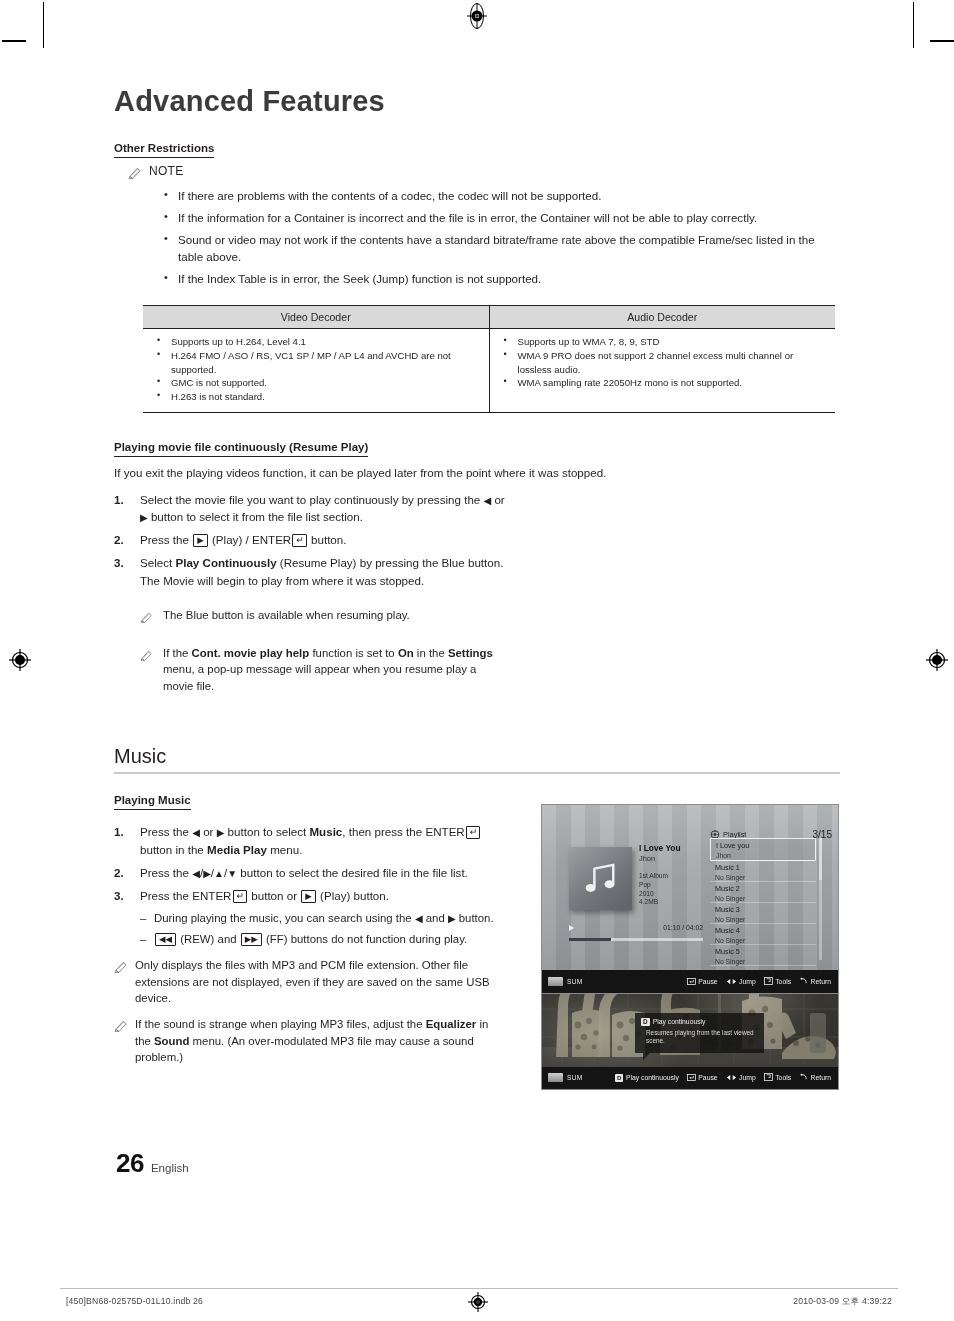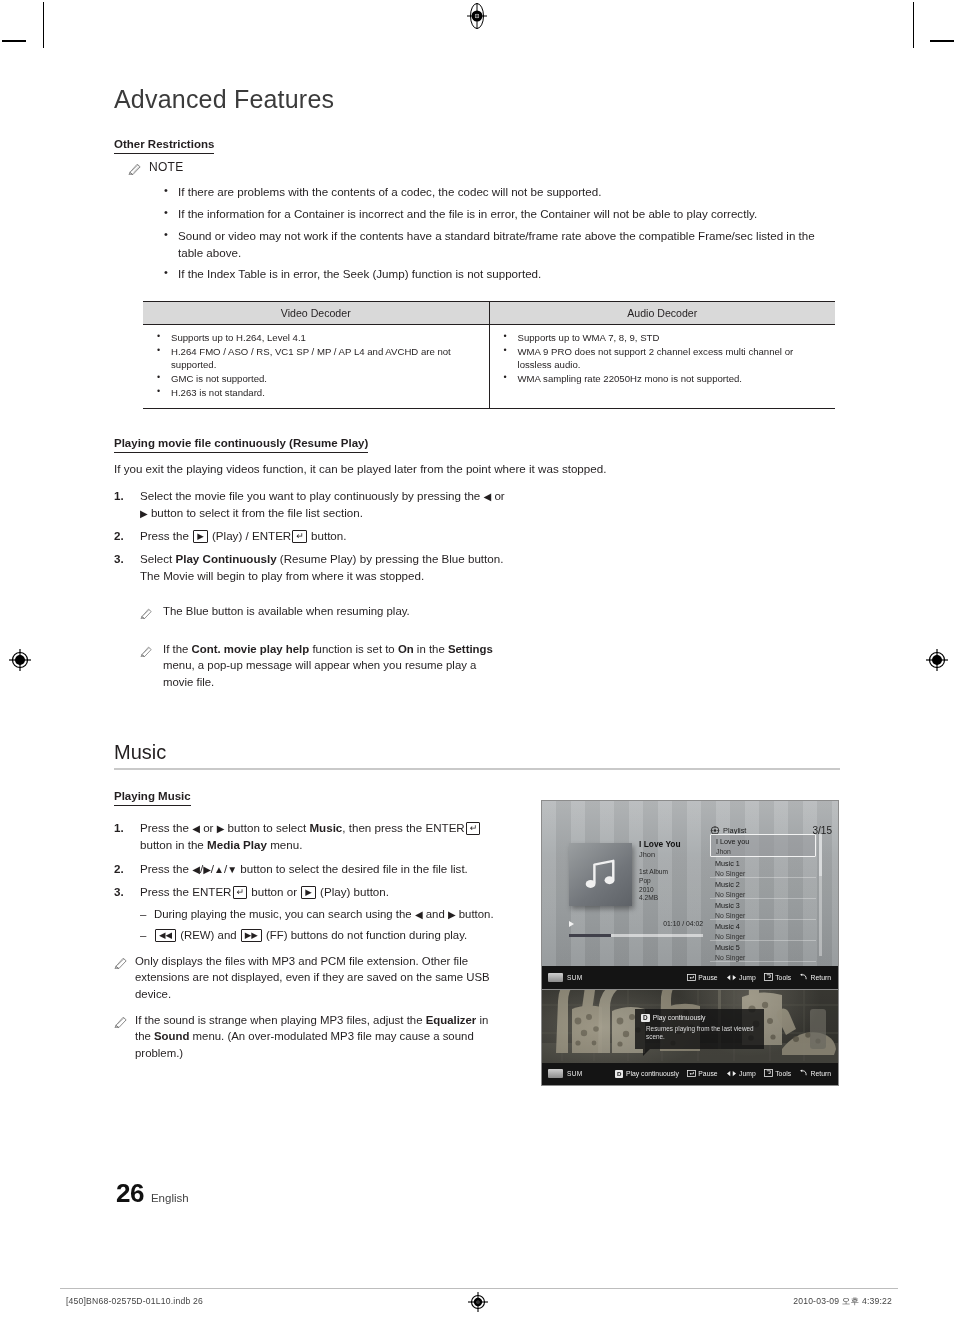--- a/index.html
+++ b/index.html
@@ -12,21 +12,21 @@
   .crop{position:absolute;background:#000;}
   .reg{position:absolute;width:22px;height:22px;}
   .reg svg{display:block;}
 
   
   .page{position:absolute;left:0;top:0;width:954px;height:1321px;}
 
   .content{position:absolute;left:114px;top:86px;width:726px;}
 
   h1.chapter{
-    font-size:25px;font-weight:400;letter-spacing:.2px;color:#3b3b3b;
+    font-size:29px;font-weight:700;letter-spacing:.2px;color:#3b3b3b;
     margin:0 0 22px 0;line-height:1.05;
   }
 
   
   .subhead{
     font-size:11.5px;font-weight:700;color:#231f20;
     display:inline-block;border-bottom:1.2px solid #231f20;
     padding-bottom:1px;margin:0 0 4px 0;line-height:1.3;
   }
 
@@ -200,21 +200,21 @@
   }
   .ms-scroll{position:absolute;left:277px;top:33px;width:3px;height:122px;background:rgba(255,255,255,.35);}
   .ms-scroll i{position:absolute;left:0;top:0;width:3px;height:42px;background:#d9dbdc;display:block;}
 
   .ms-bottom{
     position:absolute;left:0;right:0;bottom:0;height:23px;background:#141414;
     display:flex;align-items:center;color:#ededed;
   }
 
   
-  .pagenum{position:absolute;left:116px;top:1178px;display:flex;align-items:baseline;gap:7px;}
+  .pagenum{position:absolute;left:116px;top:1148px;display:flex;align-items:baseline;gap:7px;}
   .pagenum .n{font-size:26px;font-weight:700;color:#111;letter-spacing:-.5px;}
   .pagenum .l{font-size:11.5px;color:#444;}
 
   
   .footrule{position:absolute;left:60px;top:1288px;width:838px;height:1px;background:#bdbdbd;}
   .footer-l{position:absolute;left:66px;top:1296px;font-size:8.6px;color:#444;letter-spacing:.2px;}
   .footer-r{position:absolute;right:62px;top:1296px;font-size:8.6px;color:#444;letter-spacing:.2px;}
   .footer-c{position:absolute;left:468px;top:1292px;}
 </style>
 </head>

